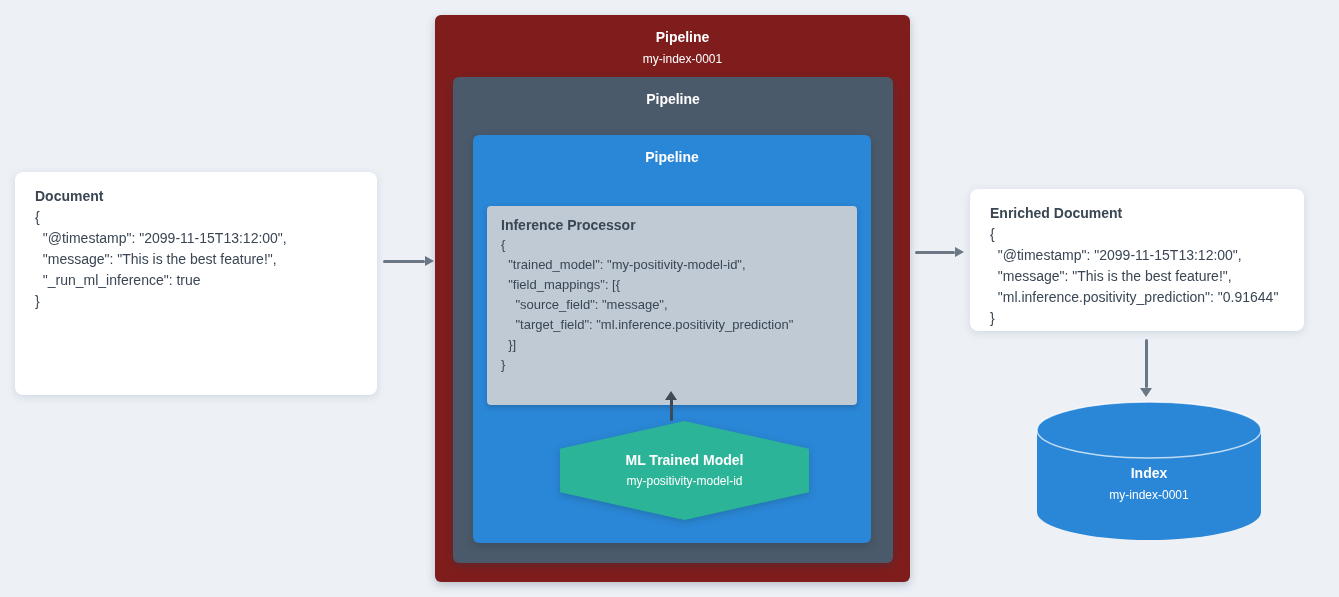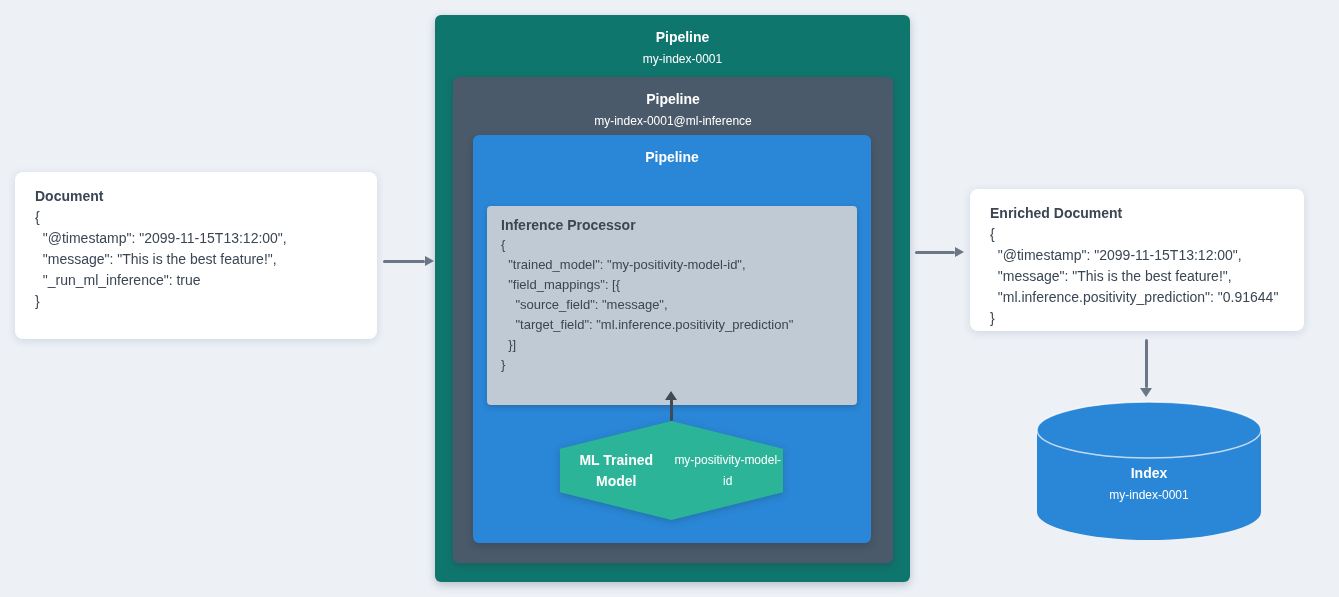--- a/index.html
+++ b/index.html
@@ -18,31 +18,31 @@
     position: absolute;
     background: #ffffff;
     border-radius: 8px;
     box-shadow: 0 2px 8px rgba(80, 100, 125, 0.18);
     color: #3a4654;
     padding: 14px 20px;
   }
   .card-title { font-weight: bold; font-size: 14px; line-height: 21px; }
   .code-line  { font-size: 14px; line-height: 21px; white-space: pre; }
 
-  .doc-card      { left: 15px;  top: 172px; width: 362px; height: 167px; }
+  .doc-card      { left: 15px;  top: 172px; width: 362px; height: 223px; }
   .enriched-card { left: 970px; top: 189px; width: 334px; height: 142px; }
 
   
   .box-header { padding-top: 11px; text-align: center; color: #ffffff; }
   .box-title  { font-weight: bold; font-size: 14px; line-height: 22px; }
   .box-name   { font-size: 12px; line-height: 22px; }
 
   .pipeline-outer {
     position: absolute; left: 435px; top: 15px; width: 475px; height: 567px;
-    background: #0f766e; border-radius: 6px;
+    background: #7f1d1d; border-radius: 6px;
     box-shadow: 0 3px 8px rgba(60, 80, 100, 0.30);
     padding-left: 20px;
   }
   .pipeline-mid {
     position: absolute; left: 18px; top: 62px; width: 440px; height: 486px;
     background: #4b5a6a; border-radius: 6px;
     box-shadow: 0 3px 7px rgba(40, 55, 70, 0.35);
   }
   .pipeline-inner {
     position: absolute; left: 20px; top: 58px; width: 398px; height: 408px;
@@ -56,23 +56,23 @@
     background: #c0cad4; border-radius: 4px;
     padding: 9px 14px; color: #3a4654;
     box-shadow: 0 2px 5px rgba(20, 40, 60, 0.25);
   }
   .processor .card-title { font-size: 14px; line-height: 20px; }
   .processor .code-line  { font-size: 13px; line-height: 20px; }
 
   
   .hex-wrap { position: absolute; left: 87px; top: 286px; filter: drop-shadow(0 2px 3px rgba(15,60,50,0.25)); }
   .hexagon {
-    width: 223px; height: 99px; background: #2cb498;
+    width: 249px; height: 99px; background: #2cb498;
     clip-path: polygon(50% 0%, 100% 28%, 100% 72%, 50% 100%, 0% 72%, 0% 28%);
-    display: flex; flex-direction: row; justify-content: center; align-items: center;
+    display: flex; flex-direction: column; justify-content: center; align-items: center;
     color: #ffffff; text-align: center;
   }
   .hexagon .box-title, .hexagon .box-name { line-height: 21px; }
 
   
   .arrow { position: absolute; }
   .shaft-h { position: absolute; height: 2.5px; background: #6b7785; border-radius: 2px; }
   .shaft-v { position: absolute; width: 2.5px;  background: #6b7785; border-radius: 2px; }
   .head { position: absolute; width: 0; height: 0; }
   .head-right { border-top: 5.5px solid transparent; border-bottom: 5.5px solid transparent; border-left: 9px solid #6b7785; }
@@ -116,21 +116,20 @@
 
   <div class="pipeline-outer">
     <div class="box-header">
       <div class="box-title">Pipeline</div>
       <div class="box-name">my-index-0001</div>
     </div>
 
     <div class="pipeline-mid">
       <div class="box-header">
         <div class="box-title">Pipeline</div>
-        <div class="box-name">my-index-0001@ml-inference</div>
       </div>
 
       <div class="pipeline-inner">
         <div class="box-header">
           <div class="box-title">Pipeline</div>
         </div>
 
         <div class="processor">
           <div class="card-title">Inference Processor</div>
           <div>

